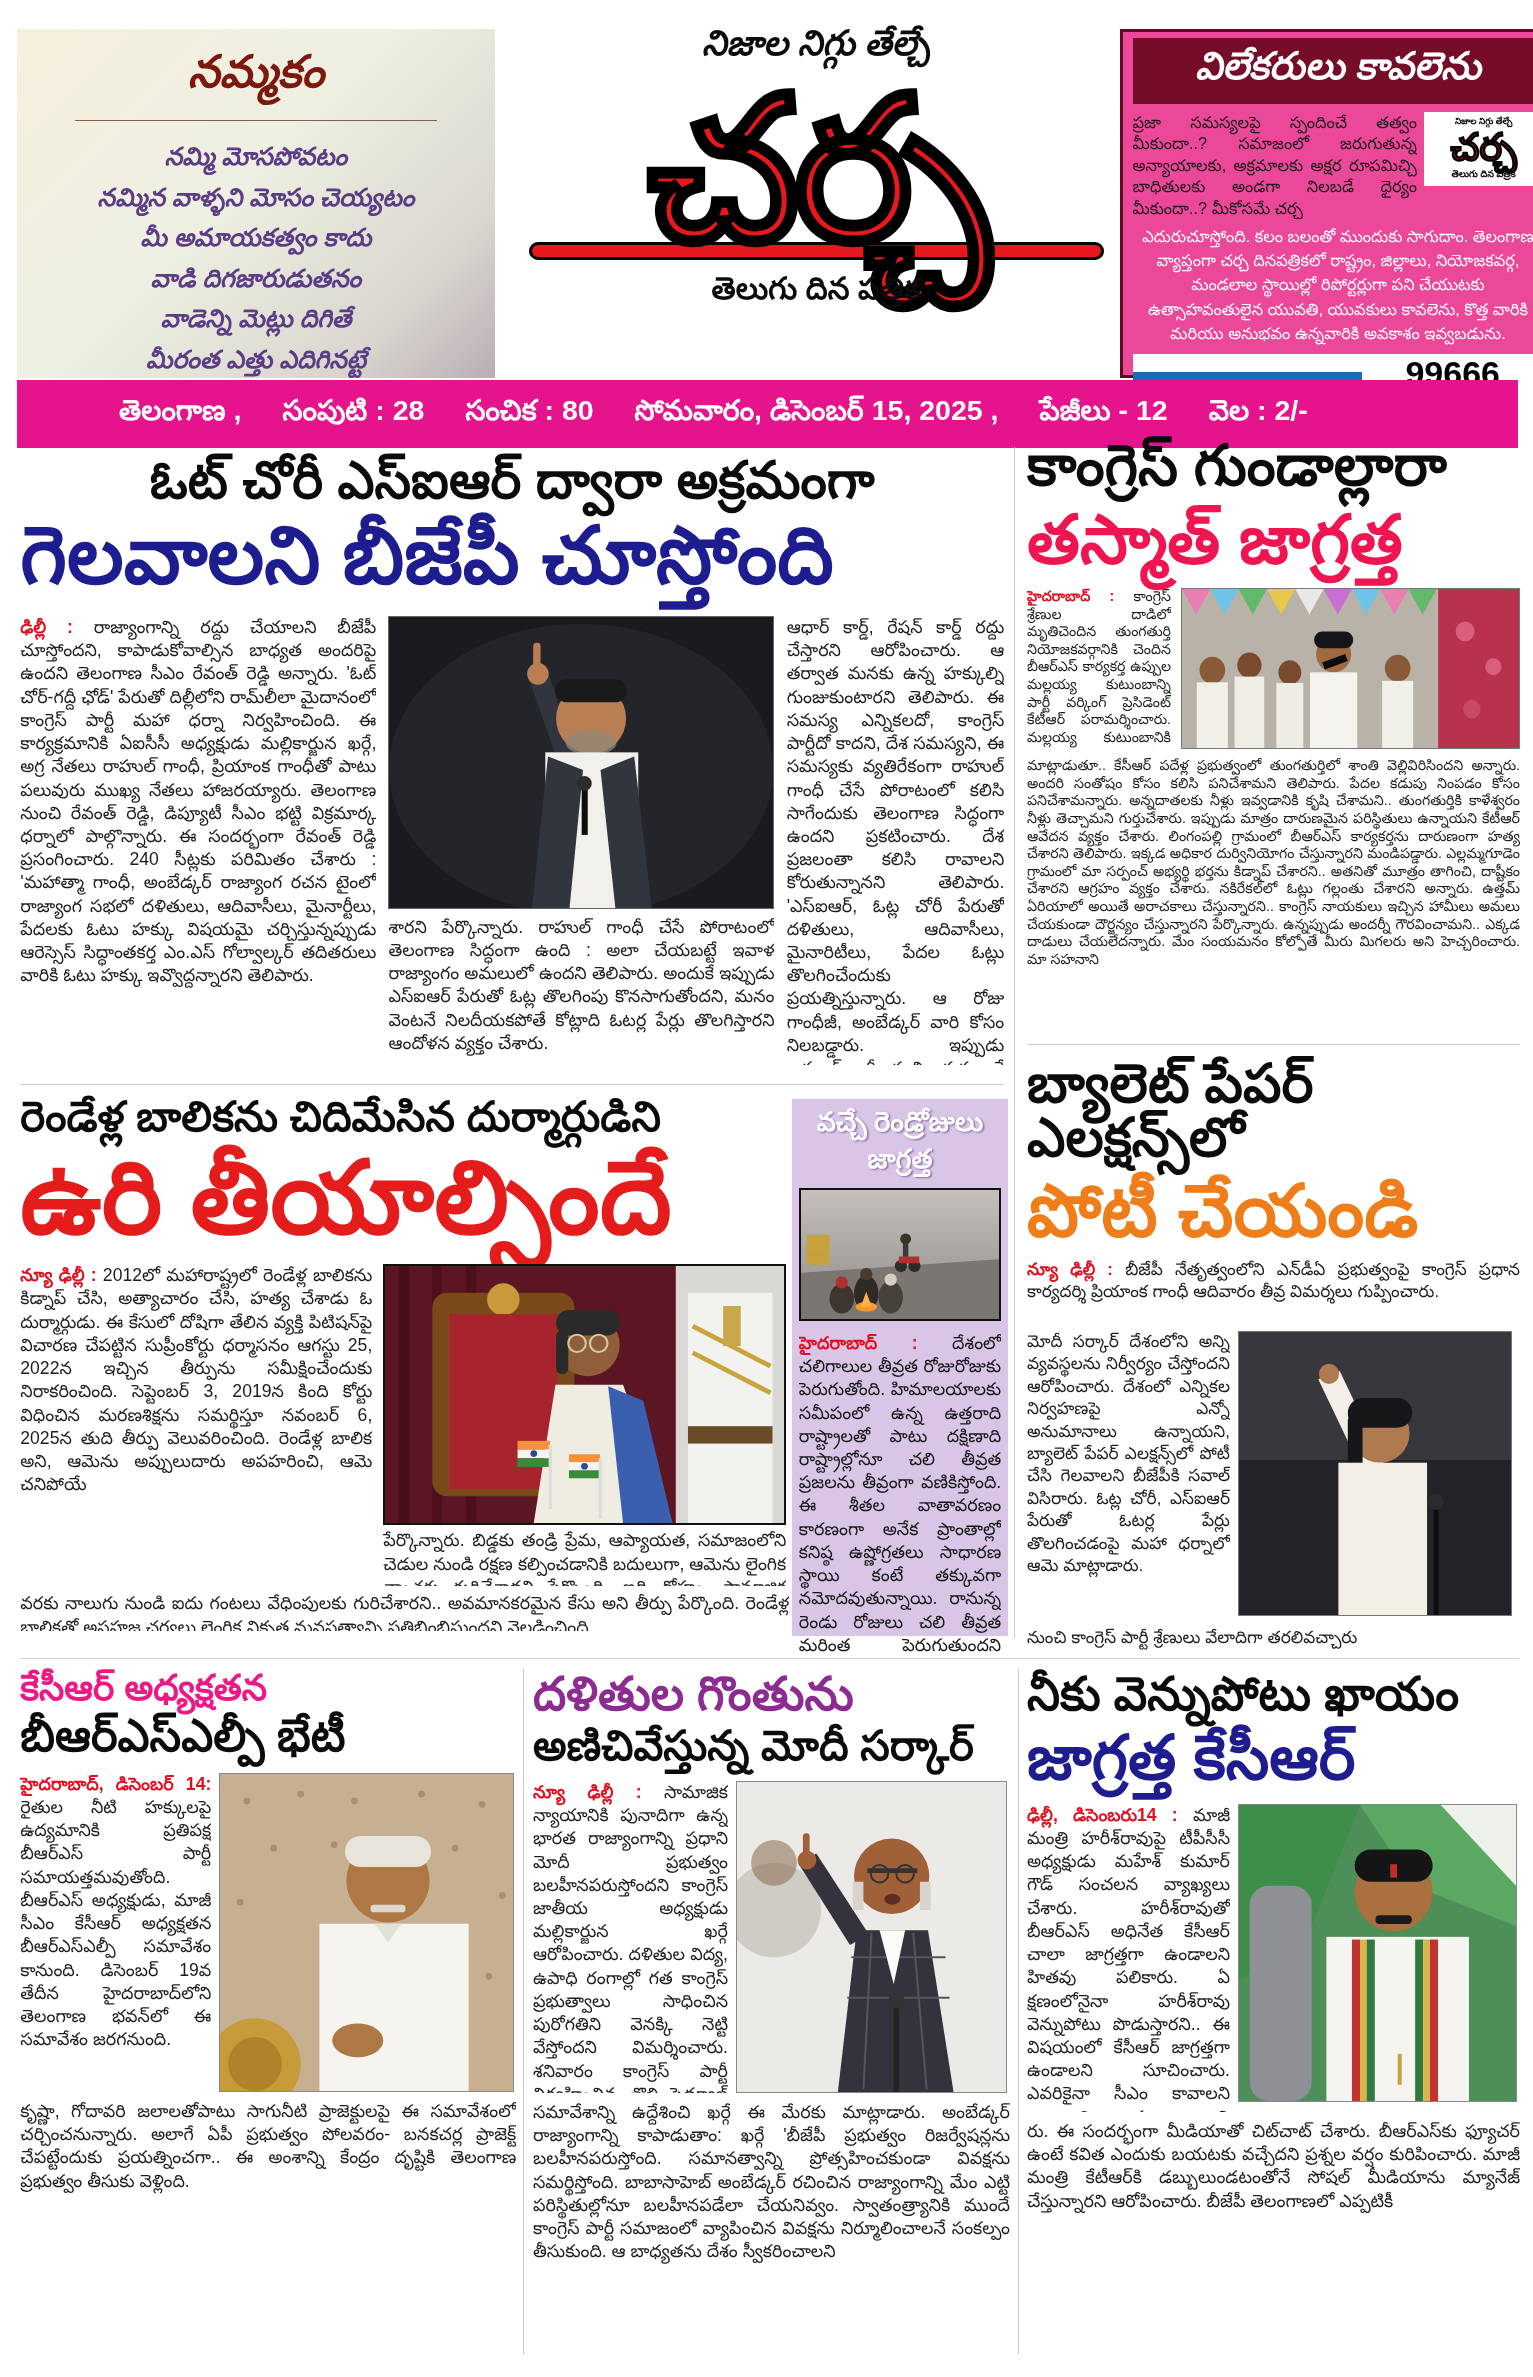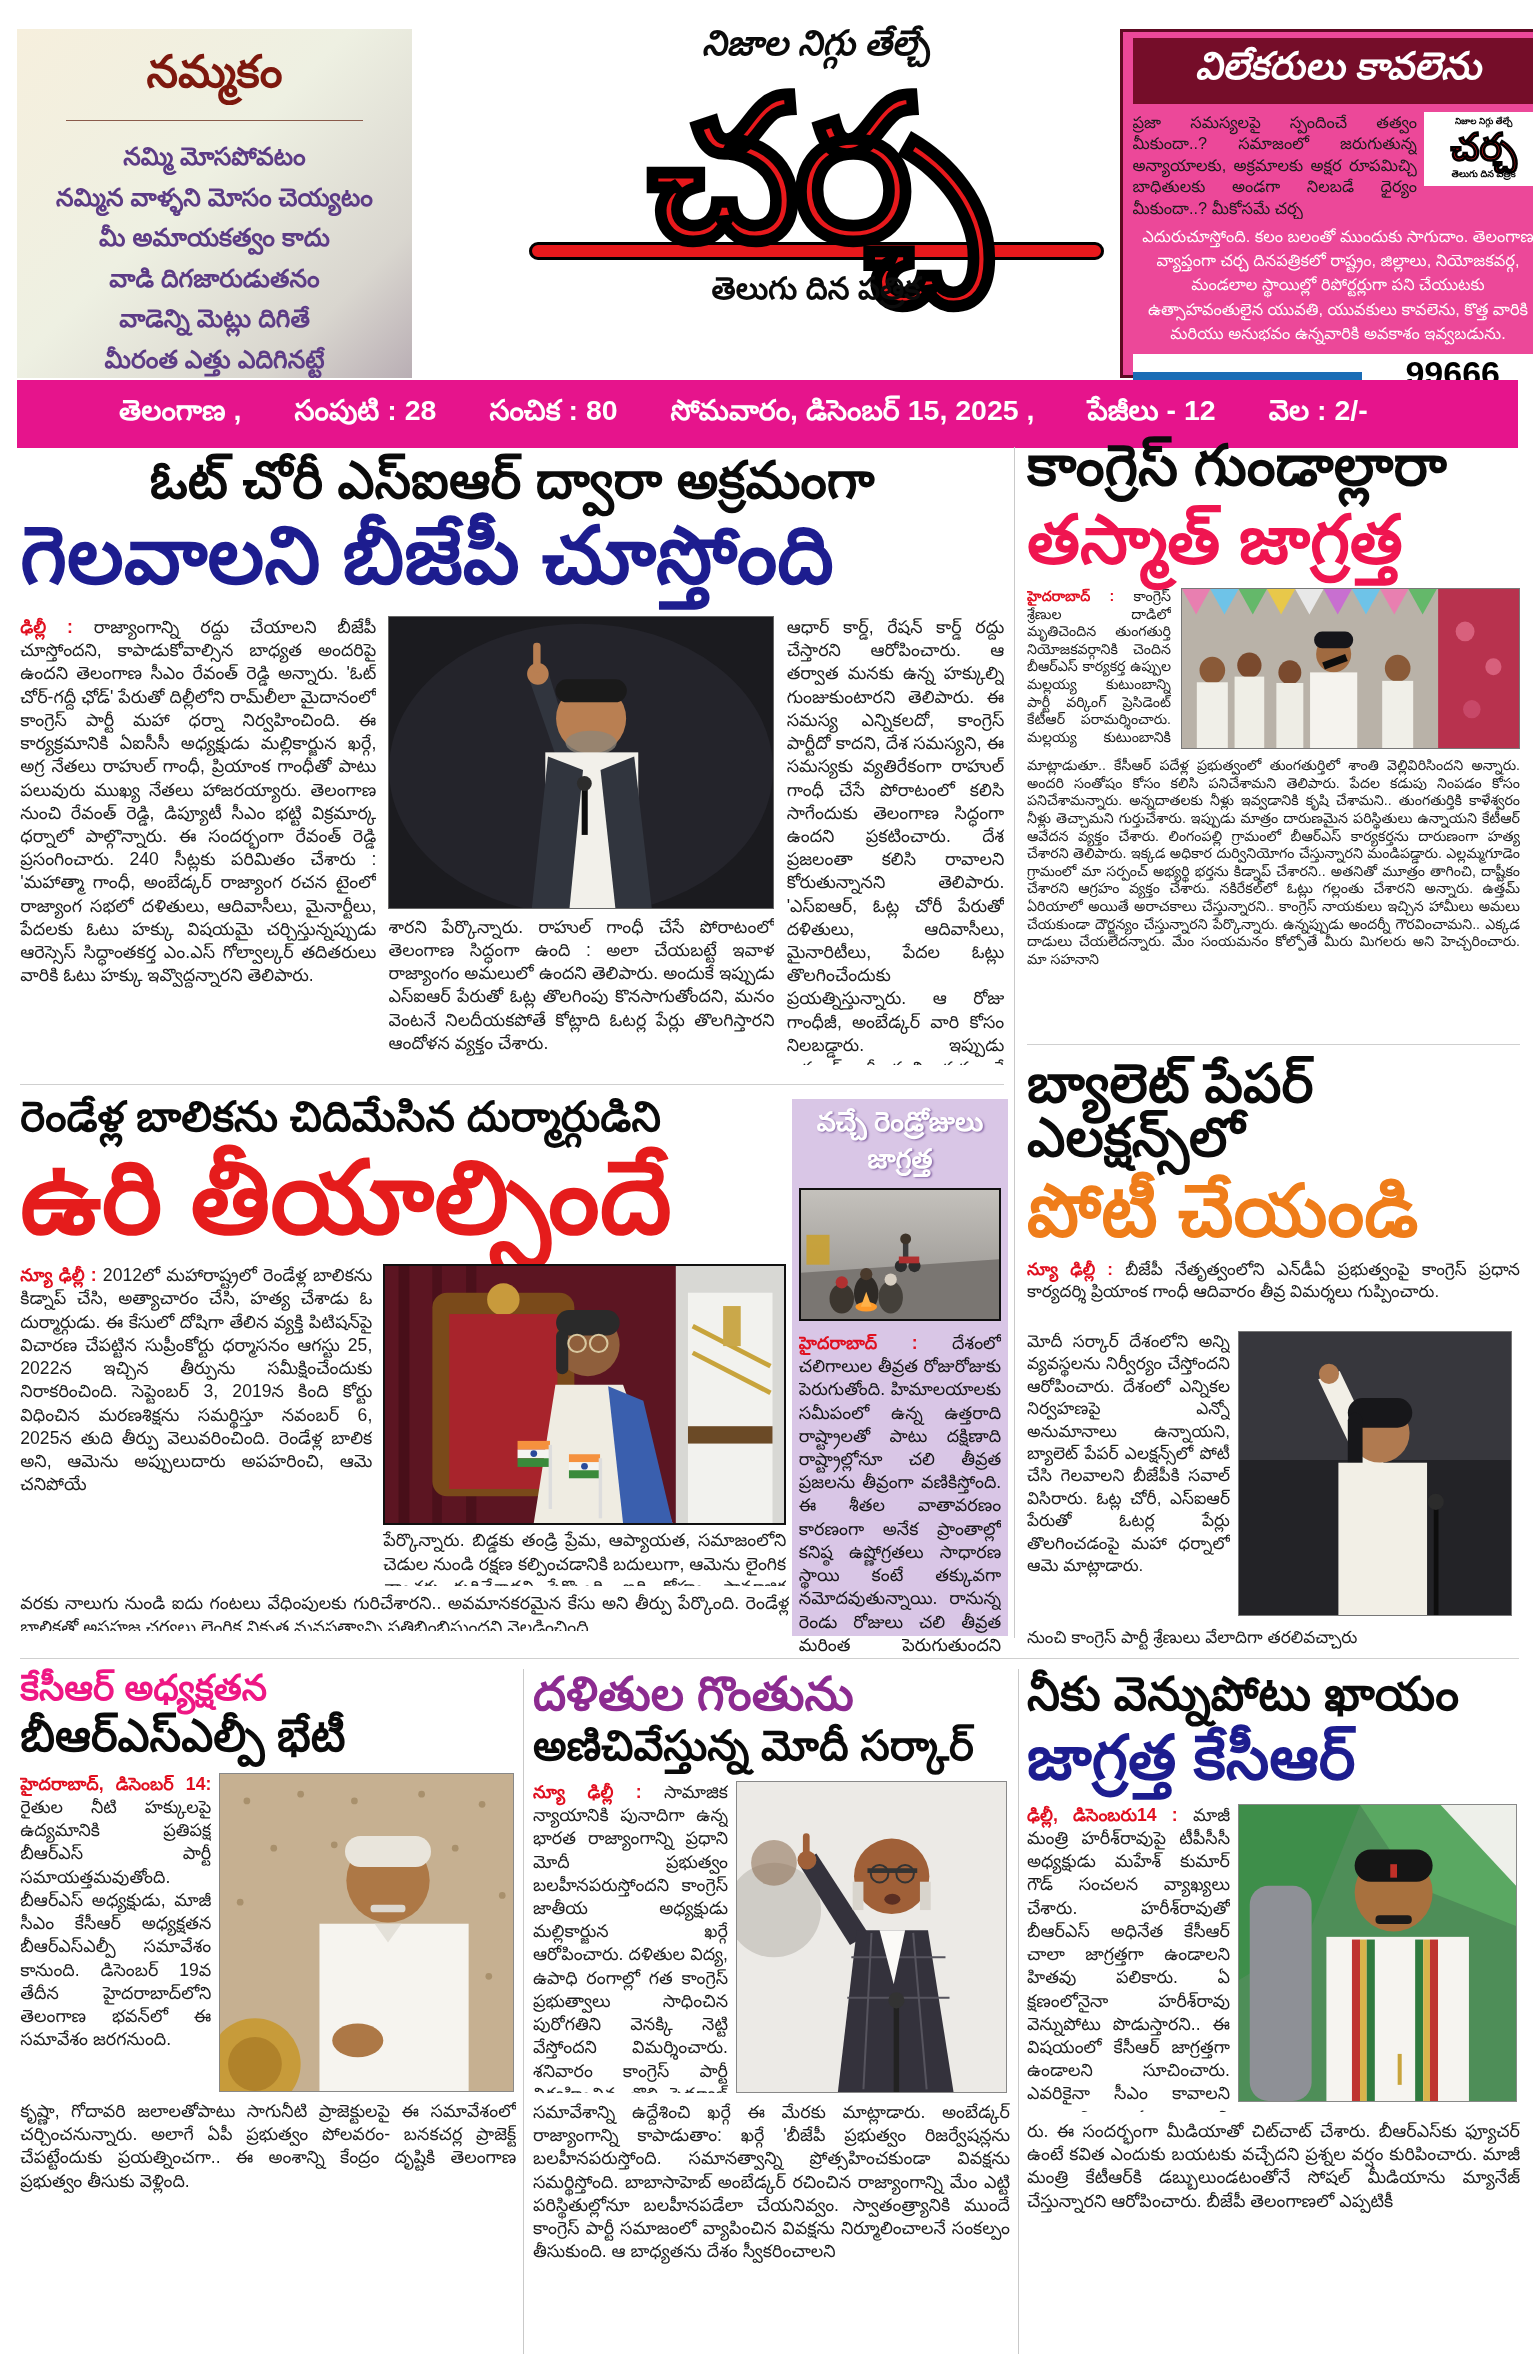--- a/index.html
+++ b/index.html
@@ -1,21 +1,21 @@
 <!DOCTYPE html>
 <html style="font-size:11px"><head>
 <meta charset="utf-8">
 <style>
   html,body{margin:0;padding:0;background:#ffffff;}
   .page{position:relative;width:1534px;height:2377px;background:#fff;overflow:hidden;
         font-family:"Liberation Sans", sans-serif;color:#111;}
   
-  .quote-box{position:absolute;left:17px;top:28.5px;width:395px;height:349px;box-sizing:border-box;
+  .quote-box{position:absolute;left:17px;top:28.5px;width:478px;height:349px;box-sizing:border-box;
     background:linear-gradient(135deg,#f6efdd 0%,#eef0e2 45%,#d9d6cf 80%,#b9aeb4 100%);
-    padding:17.6px 12.2px;text-align:center;}
+    padding:17.6px 12.2px;text-align:center;font-style:italic;}
   .quote-title{font-size:45px;font-weight:bold;color:#7d180e;}
   .quote-rule{width:80%;height:1.4px;background:#8a5a4a;margin:11px auto 15px;}
   .quote-line{font-size:25px;font-weight:bold;color:#5d3c86;line-height:1.62;}
   .masthead{position:absolute;left:518px;top:12.2px;width:596px;height:369px;text-align:center;}
   .m-tagline{font-size:35px;font-weight:bold;color:#0c0c0c;font-style:italic;margin-top:11px;}
   .m-logo{font-size:200px;line-height:0.98;font-weight:bold;color:#e8191c;
     -webkit-text-stroke:5.4px #000;letter-spacing:-5.4px;}
   .m-bar{width:569px;height:12.2px;background:#e8191c;border:3.4px solid #000;border-radius:9.5px;margin:-26px auto 0;}
   .m-sub{font-size:31px;font-weight:bold;color:#0c0c0c;margin-top:11px;}
   .ad-box{position:absolute;left:1120px;top:28.5px;width:436px;height:349px;box-sizing:border-box;
@@ -26,21 +26,21 @@
   .ad-body-top{flex:1;font-size:16.3px;line-height:1.5;text-align:center;}
   .mini-logo{width:117px;flex:0 0 auto;background:#fff;color:#000;text-align:center;padding:4.1px 1.4px;}
   .mini-tag{font-size:8.8px;font-weight:bold;}
   .mini-word{font-size:38px;font-weight:bold;color:#e8191c;-webkit-text-stroke:1.4px #000;line-height:1.05;}
   .mini-sub{font-size:9.5px;font-weight:bold;}
   .ad-body-rest{font-size:16.3px;line-height:1.5;text-align:center;margin-top:4.1px;}
   .ad-phone{display:flex;margin-top:8.1px;background:#fff;align-items:center;}
   .phone-label{background:#1a6cb5;color:#fff;font-size:18.3px;font-weight:bold;padding:8.1px 9.5px;}
   .phone-number{color:#000;font-size:34px;font-weight:bold;flex:1;text-align:center;}
   .date-bar{position:absolute;left:17px;top:380px;width:1501px;height:68px;background:#e6148c;
-    color:#fff;display:flex;align-items:center;gap:53px;padding-left:102px;box-sizing:border-box;
+    color:#fff;display:flex;align-items:center;gap:41px;padding-left:102px;box-sizing:border-box;
     font-size:28.5px;font-weight:bold;}
   
   .body-text{text-align:justify;color:#1c1c1c;overflow:hidden;line-height:1.32;}
   .dl{color:#e01020;font-weight:bold;}
   .photo{position:relative;overflow:hidden;background:#777;}
   .photo svg{display:block;width:100%;height:100%;}
   .vr{position:absolute;width:1.4px;background:#c9c9c9;}
   .hr{position:absolute;height:1.4px;background:#cfcfcf;}
   
   .art-main{position:absolute;left:20.3px;top:453px;width:984px;}

